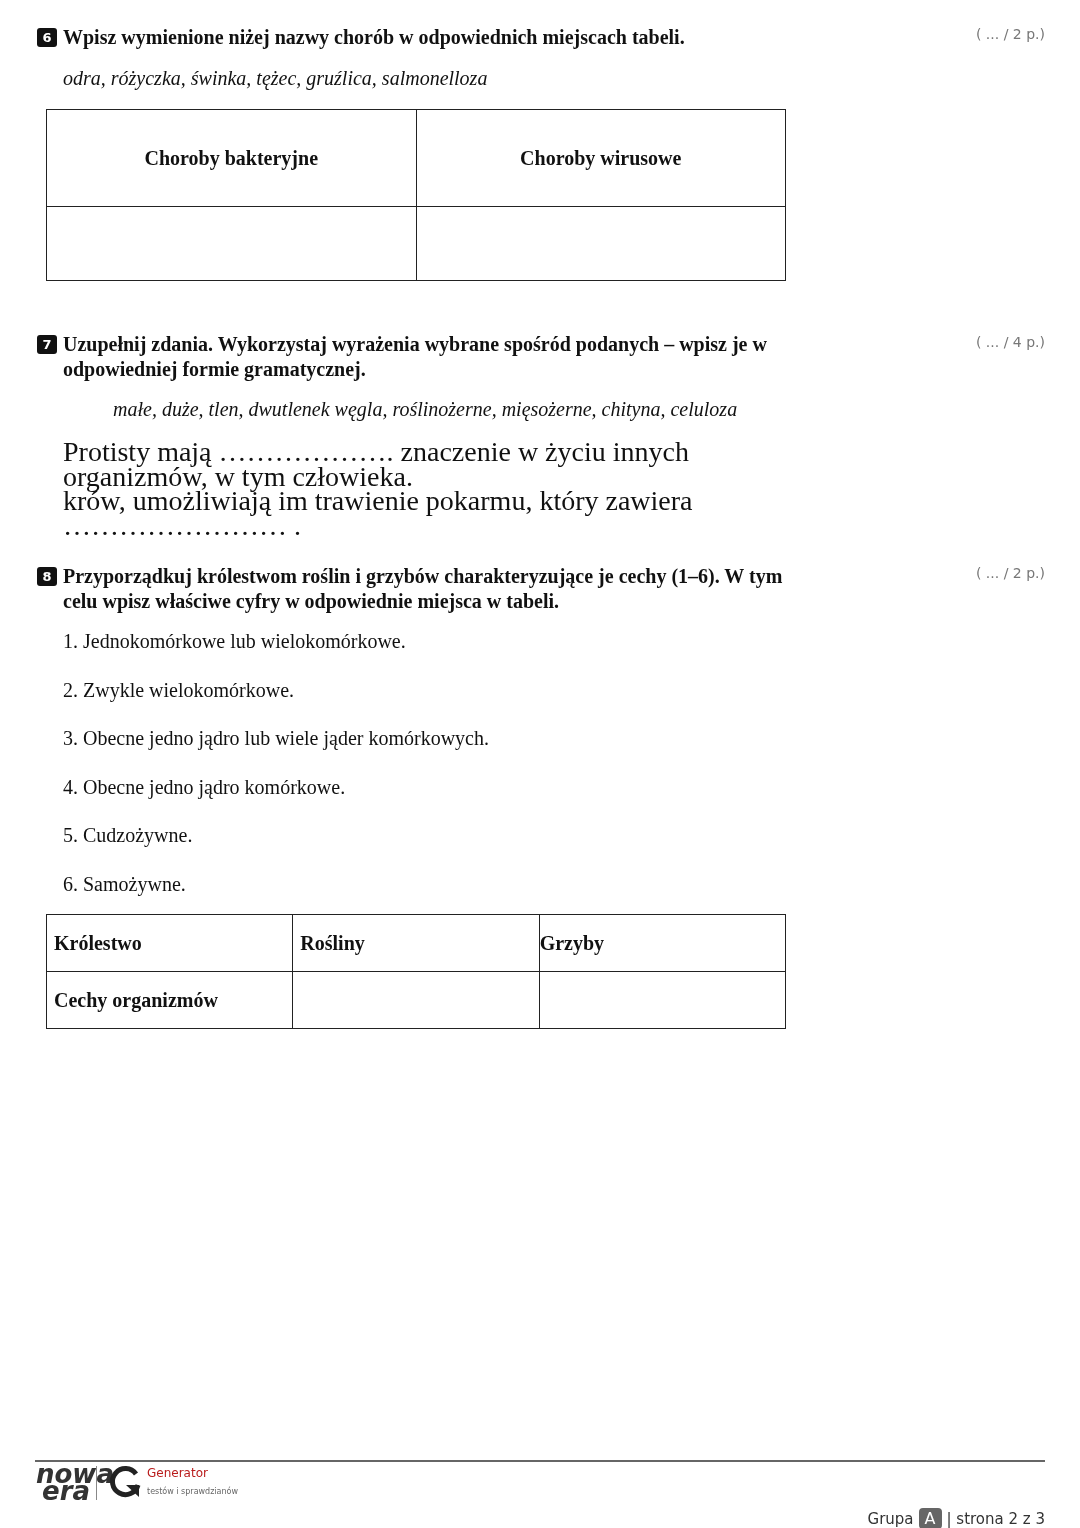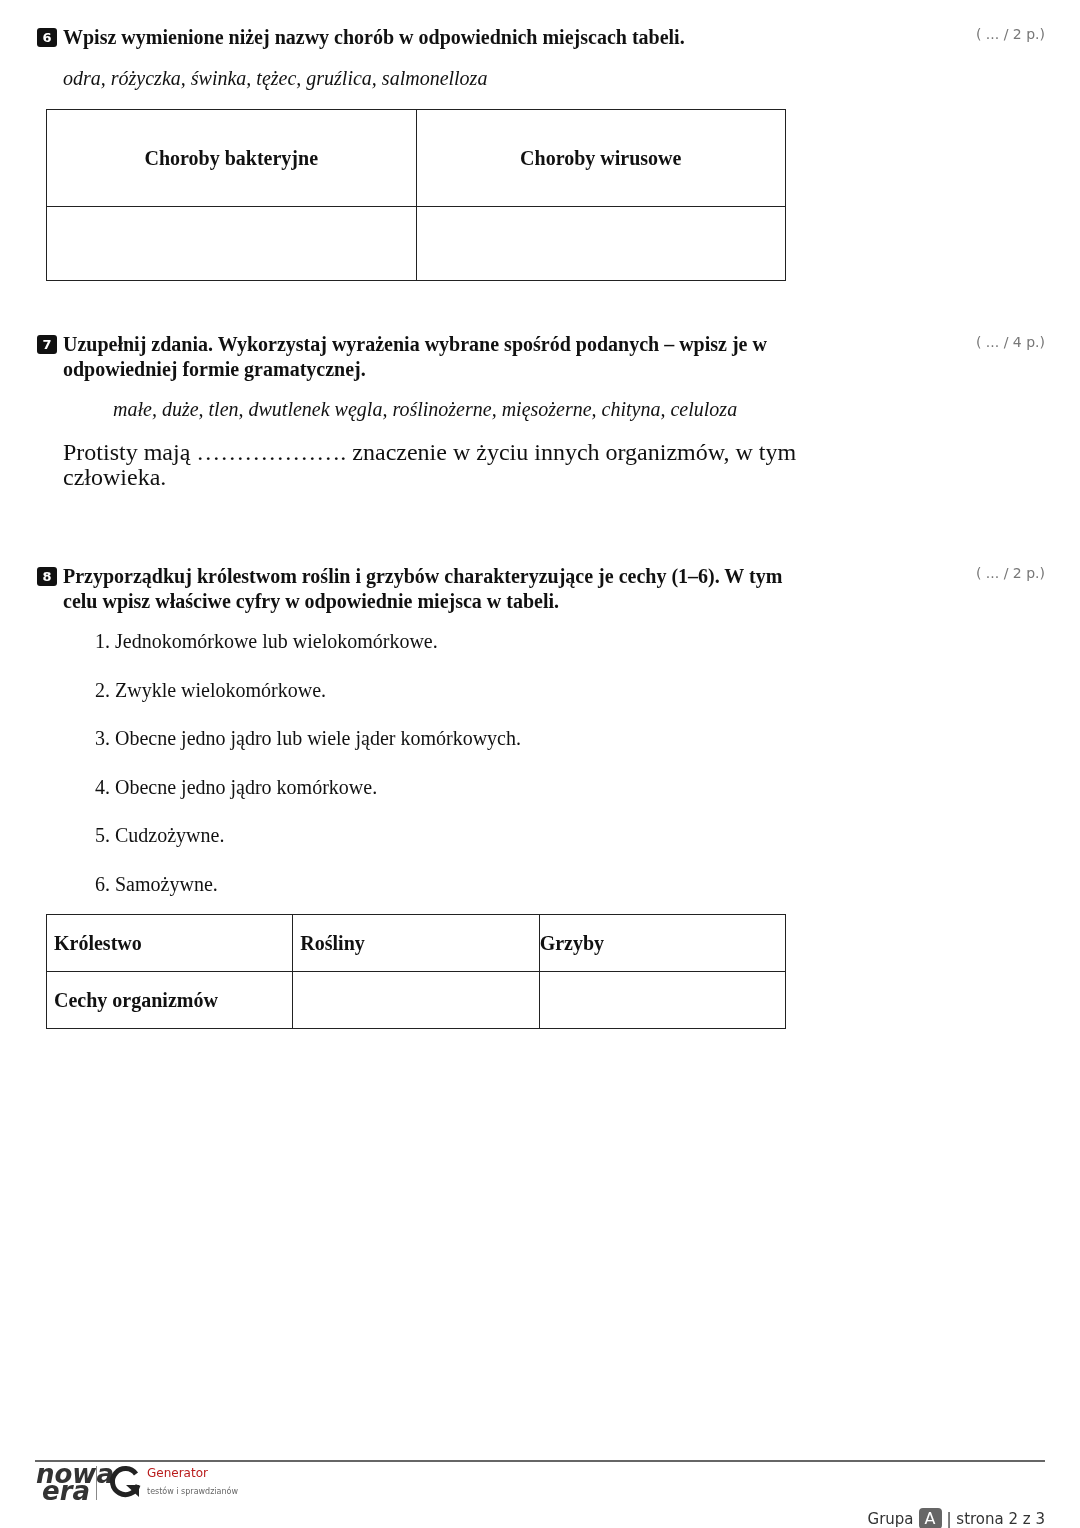--- a/index.html
+++ b/index.html
@@ -6,24 +6,24 @@
   body { width: 1080px; height: 1528px; position: relative; overflow: hidden;
          font-family: "Liberation Serif", serif; color: #111; }
   .abs { position: absolute; }
   .q-head { left: 37px; font-weight: bold; font-size: 20px; line-height: 25px; display: flex; }
   .badge { display: inline-block; width: 20px; height: 19px; background: #111; color: #fff;
            font-family: "DejaVu Sans", sans-serif; font-weight: bold; font-size: 13px;
            text-align: center; line-height: 19px; border-radius: 3px; margin-right: 6px; margin-top: 3px; flex-shrink: 0; }
   .q-text { width: 745px; }
   .points { right: 35px; font-family: "DejaVu Sans", sans-serif; font-size: 14px; color: #777; }
   .italic-list { font-style: italic; font-size: 20px; }
-  .para { left: 63px; font-size: 24px; line-height: 24.5px; width: 745px; }
+  .para { left: 63px; font-size: 28px; line-height: 24.5px; width: 745px; }
   table.grid { border-collapse: collapse; position: absolute; left: 46px; width: 740px; }
   table.grid td { border: 1.5px solid #222; font-size: 20px; font-weight: bold; }
-  .list-item { left: 63px; font-size: 20px; margin-left: 32px; }
+  .list-item { left: 63px; font-size: 20px; }
   .footer-line { left: 35px; right: 35px; top: 1460px; height: 2px; background: #666; }
   .logo-nowa { left: 36px; top: 1466px; font-family: "DejaVu Sans", sans-serif; font-style: italic;
                font-size: 26px; line-height: 17px; color: #333; font-weight: bold; }
   .logo-sep { left: 96px; top: 1466px; width: 1px; height: 34px; background: #888; }
   .gen-icon { left: 108px; top: 1465px; width: 34px; height: 34px; }
   .gen-title { left: 147px; top: 1466px; font-family: "DejaVu Sans", sans-serif; font-size: 12px; color: #b91c1c; }
   .gen-sub { left: 147px; top: 1487px; font-family: "DejaVu Sans", sans-serif; font-size: 8px; color: #666; }
   .footer-right { right: 35px; top: 1473px; font-family: "DejaVu Sans", sans-serif; font-size: 15px; color: #333; display: flex; align-items: center; gap: 5px; margin-top: 35px; }
   .group-badge { background: #666; color: #fff; border-radius: 4px; padding: 0 6px; font-size: 16px; line-height: 21px; }
 </style>
@@ -52,20 +52,21 @@
 
 <div class="abs q-head" style="top:332px;">
   <span class="badge">7</span>
   <span class="q-text">Uzupełnij zdania. Wykorzystaj wyrażenia wybrane spośród podanych – wpisz je w odpowiedniej formie gramatycznej.</span>
 </div>
 <div class="abs points" style="top:334px;">( ... / 4 p.)</div>
 <div class="abs italic-list" style="left:113px; top:398px;">małe, duże, tlen, dwutlenek węgla, roślinożerne, mięsożerne, chityna, celuloza</div>
 
 <div class="abs para" style="top:440px;">
   <div>Protisty mają ………………. znaczenie w życiu innych organizmów, w tym człowieka.</div>
+  <div>krów, umożliwiają im trawienie pokarmu, który zawiera …………………… .</div>
 </div>
 
 <div class="abs q-head" style="top:564px;">
   <span class="badge">8</span>
   <span class="q-text">Przyporządkuj królestwom roślin i grzybów charakteryzujące je cechy (1–6). W tym celu wpisz właściwe cyfry w odpowiednie miejsca w tabeli.</span>
 </div>
 <div class="abs points" style="top:565px;">( ... / 2 p.)</div>
 
 <div class="abs list-item" style="top:630px;">1. Jednokomórkowe lub wielokomórkowe.</div>
 <div class="abs list-item" style="top:679px;">2. Zwykle wielokomórkowe.</div>

